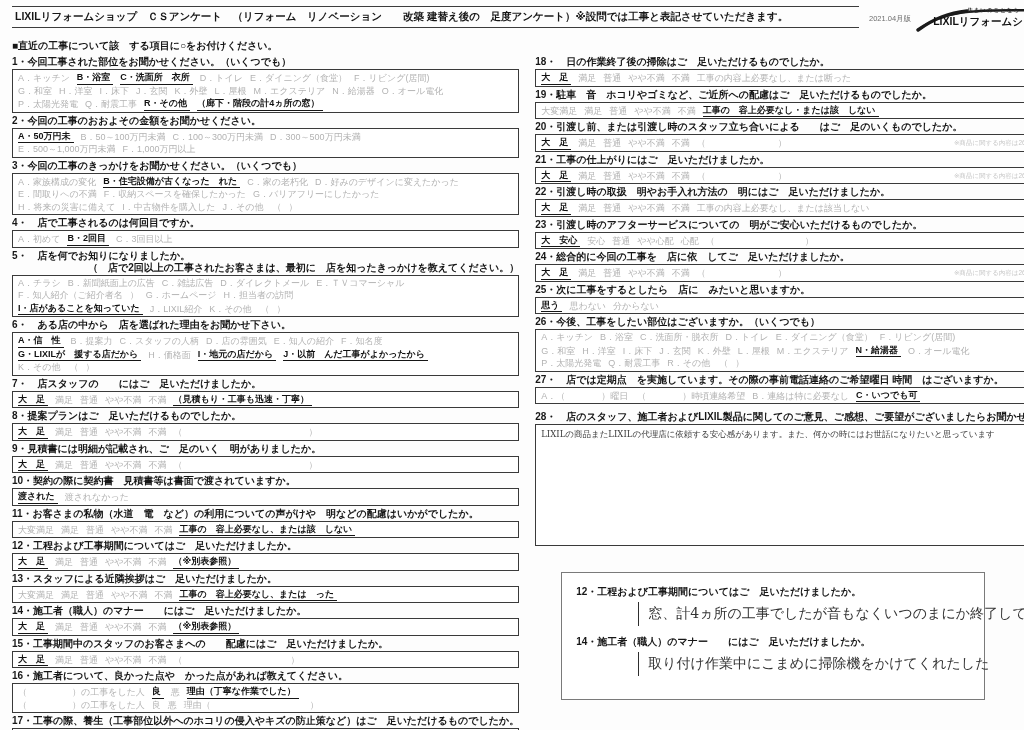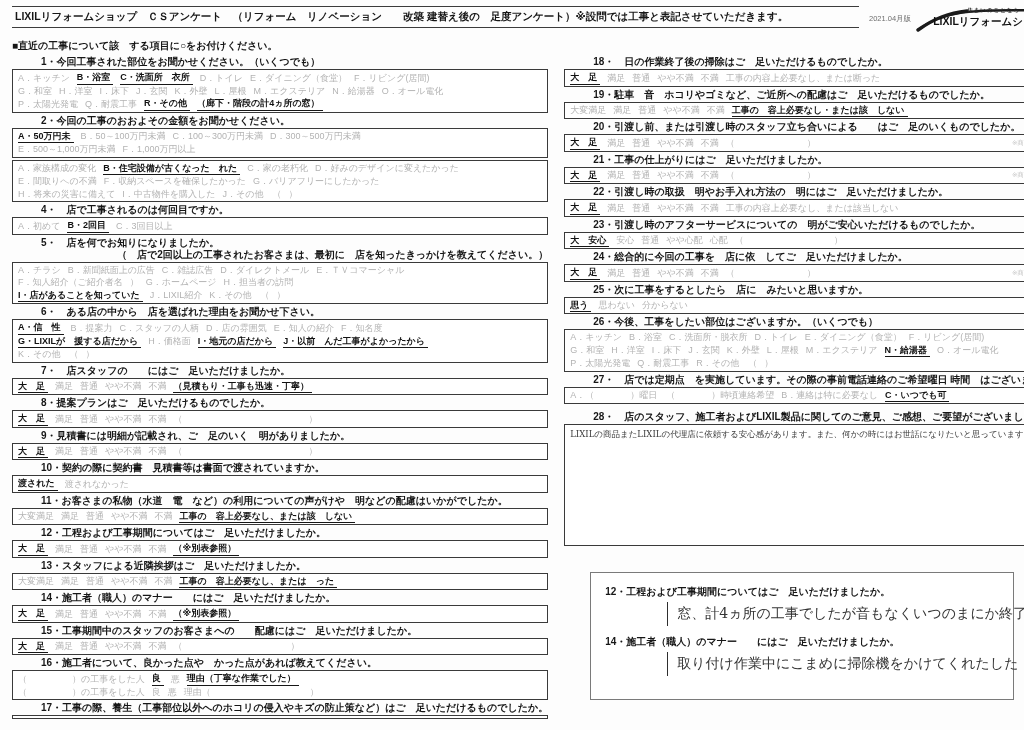--- a/index.html
+++ b/index.html
@@ -20,24 +20,24 @@
   .logo svg{position:absolute;left:0;top:0;}
   .logo-tag{position:absolute;top:1px;left:52px;font-size:5.5px;letter-spacing:1px;color:#2b2b2b;font-weight:bold;}
   .logo-brand{position:absolute;top:9px;left:18px;font-size:10.5px;font-weight:bold;color:#101010;white-space:nowrap;}
   .instruction{font-weight:bold;font-size:10px;margin:3px 0 3px 0;}
   
   .main{display:flex;gap:16px;}
   .col{flex:0 0 492px;}
   .col.right{flex:1;}
   
   .q{margin-bottom:2px;}
-  .q-title{font-weight:bold;font-size:10px;line-height:12px;white-space:nowrap;overflow:hidden;margin-left:29px;}
+  .q-title{font-weight:bold;font-size:10px;line-height:12px;white-space:nowrap;overflow:hidden;}
   .q-title.second{font-weight:bold;text-align:right;}
   .q-box{border:1px solid #3a3a3a;padding:1px 5px;margin-top:1px;overflow:hidden;background:#fff;}
-  .q-row{display:flex;align-items:center;gap:7px;line-height:12.5px;white-space:nowrap;}
+  .q-row{display:flex;align-items:flex-end;gap:7px;line-height:12.5px;white-space:nowrap;}
   .opt{font-size:9px;color:#b3b3b3;}
   .opt.sel{color:#111;font-weight:bold;border-bottom:1.5px solid #161616;padding:0 3px 0 0;}
   .opt.note{font-size:6.5px;color:#c6c6c6;margin-left:auto;}
   .q-box.tall{height:118px;}
   .free{font-family:"DejaVu Serif","Liberation Serif",serif;font-size:8.5px;color:#3a3a3a;line-height:1.5;padding-top:2px;}
   .q.gap{margin-top:7px;}
   
   .notes{border:1px solid #7a7a7a;width:396px;margin:26px 0 0 26px;padding:12px 12px 14px 14px;background:#fff;}
   .nb-title{font-weight:bold;font-size:10px;line-height:13px;white-space:nowrap;}
   .nb-comment{
@@ -105,20 +105,21 @@
               <span class="opt">C．100～300万円未満</span>
               <span class="opt">D．300～500万円未満</span>
             </div>
             <div class="q-row">
               <span class="opt">E．500～1,000万円未満</span>
               <span class="opt">F．1,000万円以上</span>
             </div>
           </div>
         </div>
         <div class="q">
+          <div class="q-title">3・今回の工事のきっかけをお聞かせください。（いくつでも）</div>
           <div class="q-box">
             <div class="q-row">
               <span class="opt">A．家族構成の変化</span>
               <span class="opt sel">B・住宅設備が古くなった　れた</span>
               <span class="opt">C．家の老朽化</span>
               <span class="opt">D．好みのデザインに変えたかった</span>
             </div>
             <div class="q-row">
               <span class="opt">E．間取りへの不満</span>
               <span class="opt">F．収納スペースを確保したかった</span>

